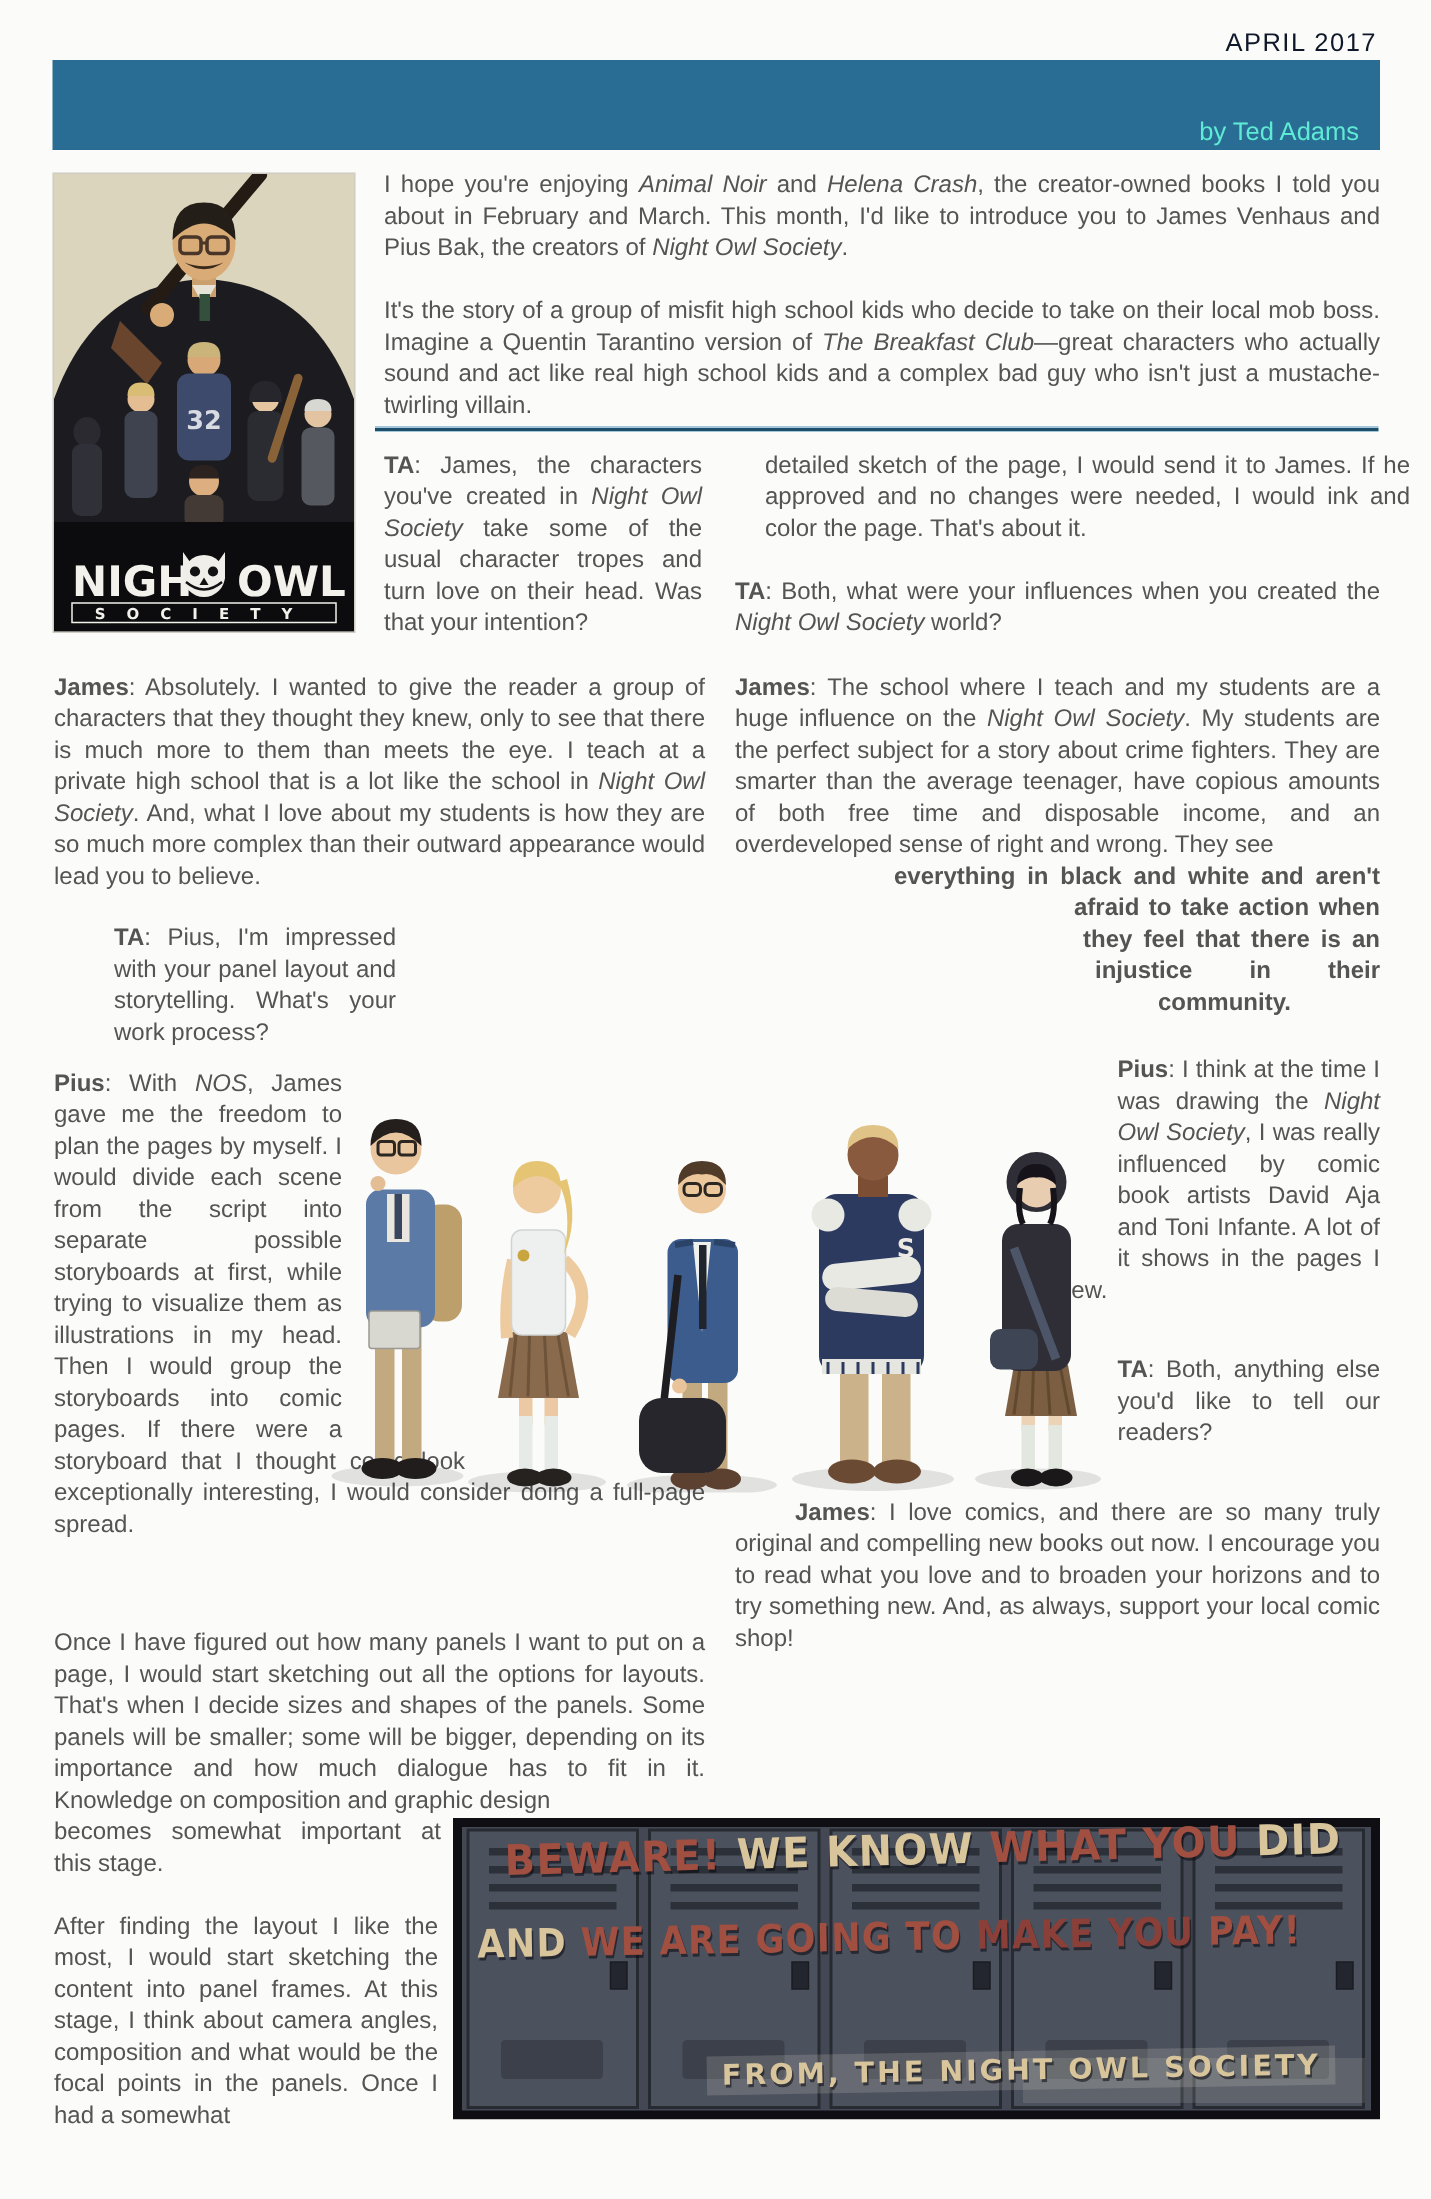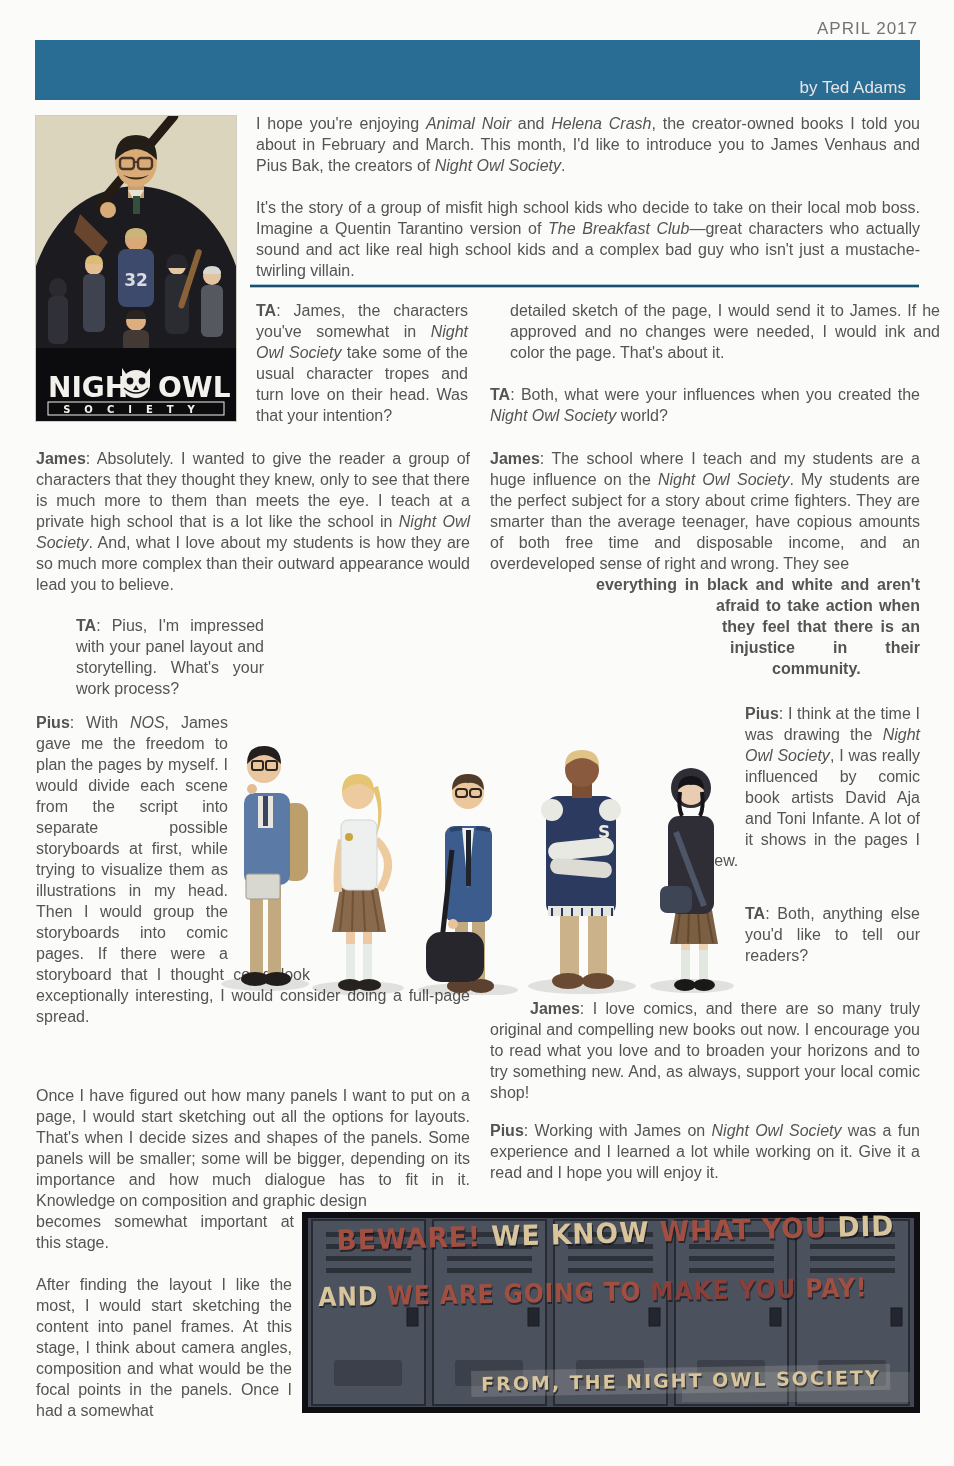--- a/index.html
+++ b/index.html
@@ -5,26 +5,26 @@
   html,body{margin:0;padding:0;background:#e8e8e6;}
   .page{position:relative;width:954px;height:1466px;margin:0 auto;background:#fbfbf9;overflow:hidden;
         font-family:"Liberation Sans",sans-serif;}
   
   .tb{position:absolute;font-size:16px;line-height:21px;color:#545454;text-align:justify;}
   .tb p{margin:0 0 21px 0;}
   .spr{float:right;clear:right;}
   .spl{float:left;clear:left;}
   
   .date{position:absolute;top:19px;left:600px;width:318px;text-align:right;
-        font-size:17px;letter-spacing:1px;color:#737373;font-weight:400;}
+        font-size:17px;letter-spacing:1px;color:#0f172a;font-weight:400;}
   .banner{position:absolute;top:40px;left:35px;width:885px;height:60px;background:#2a6d94;}
   .banner .title{position:absolute;top:3px;left:16px;width:860px;color:#ffffff;
         font-family:"DejaVu Sans","Liberation Sans",sans-serif;
         font-weight:800;font-size:42px;letter-spacing:3px;white-space:nowrap;}
-  .banner .byline{position:absolute;right:14px;bottom:2px;color:#e5e5e5;font-size:17px;}
+  .banner .byline{position:absolute;right:14px;bottom:2px;color:#5eead4;font-size:17px;}
   
   .rule{position:absolute;top:284px;left:250px;width:669px;height:4px;
         background:linear-gradient(to bottom,#a5c6d8 0 1px,#1d4f6b 1px 3px,#a5c6d8 3px 4px);}
   
   .cover{position:absolute;top:115px;left:35px;width:200px;height:305px;border:1px solid #cfccc2;}
   .lineup{position:absolute;top:588px;left:200px;width:548px;height:407px;pointer-events:none;}
   .panel{position:absolute;top:1212px;left:302px;width:618px;height:201px;}
   .panel svg{position:absolute;top:0;left:0;}
   .gline{position:absolute;white-space:nowrap;font-family:"DejaVu Sans","Liberation Sans",sans-serif;
          font-weight:700;text-shadow:1px 2px 0 rgba(10,10,14,.55);transform-origin:left top;}
@@ -103,21 +103,21 @@
     </svg>
   </div>
 
   <div class="tb" style="top:113px;left:256px;width:664px;">
     <p><span>I hope you're enjoying </span><span style="font-style: italic;">Animal Noir</span><span> and </span><span style="font-style: italic;">Helena Crash</span><span>, the creator-owned books I told you about in February and March. This month, I'd like to introduce you to James Venhaus and Pius Bak, the creators of </span><span style="font-style: italic;">Night Owl Society</span><span>.</span></p>
     <p><span>It's the story of a group of misfit high school kids who decide to take on their local mob boss. Imagine a Quentin Tarantino version of </span><span style="font-style: italic;">The Breakfast Club</span><span>—great characters who actually sound and act like real high school kids and a complex bad guy who isn't just a mustache-twirling villain.</span></p>
   </div>
 
   <div class="rule"></div>
 
-  <div class="tb" style="top:300px;left:256px;width:212px;"><span style="font-weight: 700;">TA</span><span>: James, the characters you've somewhat in </span><span style="font-style: italic;">Night Owl Society</span><span> take some of the usual character tropes and turn love on their head. Was that your intention?</span></div>
+  <div class="tb" style="top:300px;left:256px;width:212px;"><span style="font-weight: 700;">TA</span><span>: James, the characters you've created in </span><span style="font-style: italic;">Night Owl Society</span><span> take some of the usual character tropes and turn love on their head. Was that your intention?</span></div>
   <div class="tb" style="top:300px;left:490px;width:430px;margin-left:20px;"><span>detailed sketch of the page, I would send it to James. If he approved and no changes were needed, I would ink and color the page. That's about it.</span></div>
   <div class="tb" style="top:384px;left:490px;width:430px;"><span style="font-weight: 700;">TA</span><span>: Both, what were your influences when you created the </span><span style="font-style: italic;">Night Owl Society</span><span> world?</span></div>
 
   <div class="tb" style="top:448px;left:36px;width:434px;"><span style="font-weight: 700;">James</span><span>: Absolutely. I wanted to give the reader a group of characters that they thought they knew, only to see that there is much more to them than meets the eye. I teach at a private high school that is a lot like the school in </span><span style="font-style: italic;">Night Owl Society</span><span>. And, what I love about my students is how they are so much more complex than their outward appearance would lead you to believe.</span></div>
   <div class="tb" style="top:448px;left:490px;width:430px;"><span style="font-weight: 700;">James</span><span>: The school where I teach and my students are a huge influence on the </span><span style="font-style: italic;">Night Owl Society</span><span>. My students are the perfect subject for a story about crime fighters. They are smarter than the average teenager, have copious amounts of both free time and disposable income, and an overdeveloped sense of right and wrong. They see</span></div>
 
   <div class="tb" style="top:574px;left:486px;width:434px;font-weight:bold;">
     <div class="spl" style="width:110px;height:21px;"></div>
     <div class="spl" style="width:230px;height:21px;"></div>
     <div class="spl" style="width:236px;height:21px;"></div>
@@ -137,21 +137,20 @@
     <div class="spl" style="width:255px;height:147px;"></div>
     <div class="spl" style="width:210px;height:42px;"></div>
     <span><span style="font-weight: 700;">Pius</span><span>: I think at the time I was drawing the </span><span style="font-style: italic;">Night Owl Society</span><span>, I was really influenced by comic book artists David Aja and Toni Infante. A lot of it shows in the pages I drew.</span></span>
   </div>
   <div class="tb" style="top:903px;left:490px;width:430px;">
     <div class="spl" style="width:255px;height:63px;"></div>
     <span><span style="font-weight: 700;">TA</span><span>: Both, anything else you'd like to tell our readers?</span></span>
   </div>
 
   <div class="tb" style="top:998px;left:490px;width:430px;text-indent:40px;"><span style="font-weight: 700;">James</span><span>: I love comics, and there are so many truly original and compelling new books out now. I encourage you to read what you love and to broaden your horizons and to try something new. And, as always, support your local comic shop!</span></div>
-  <div class="tb" style="top:1120px;left:490px;width:430px;"><span style="font-weight: 700;">Pius</span><span>: Working with James on </span><span style="font-style: italic;">Night Owl Society</span><span> was a fun experience and I learned a lot while working on it. Give it a read and I hope you will enjoy it.</span></div>
 
   <div class="tb" style="top:1085px;left:36px;width:434px;"><span>Once I have figured out how many panels I want to put on a page, I would start sketching out all the options for layouts. That's when I decide sizes and shapes of the panels. Some panels will be smaller; some will be bigger, depending on its importance and how much dialogue has to fit in it. Knowledge on composition and graphic design</span></div>
   <div class="tb" style="top:1274px;left:36px;width:256px;"><span>After finding the layout I like the most, I would start sketching the content into panel frames. At this stage, I think about camera angles, composition and what would be the focal points in the panels. Once I had a somewhat</span></div>
   <div class="tb" style="top:1211px;left:36px;width:258px;"><span>becomes somewhat important at this stage.</span></div>
 
   <svg class="lineup" viewBox="0 0 548 407">
 
     <g fill="#000" opacity="0.10">
       <ellipse cx="65" cy="396" rx="44" ry="7"></ellipse>
       <ellipse cx="158" cy="400" rx="46" ry="7"></ellipse>

